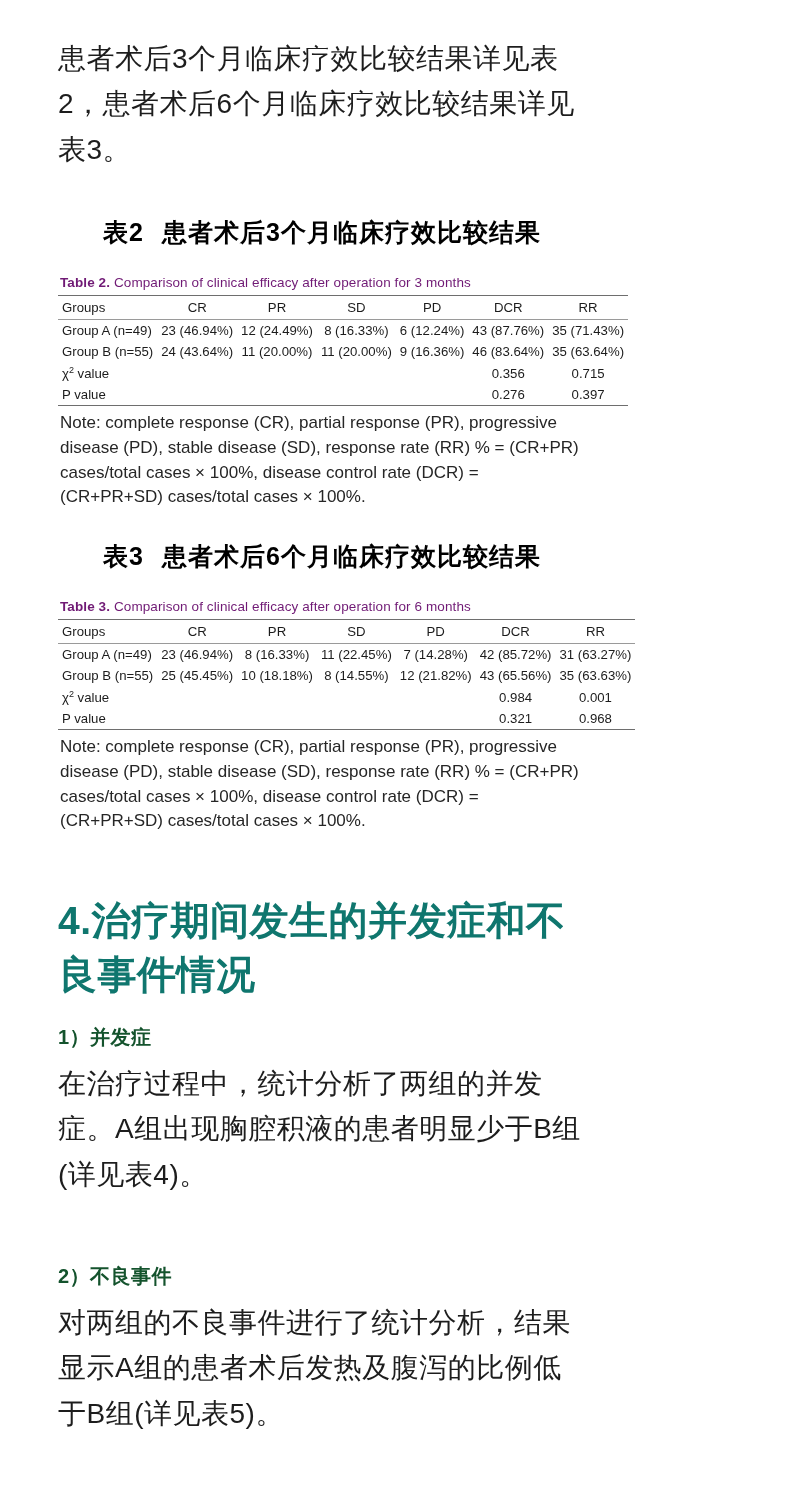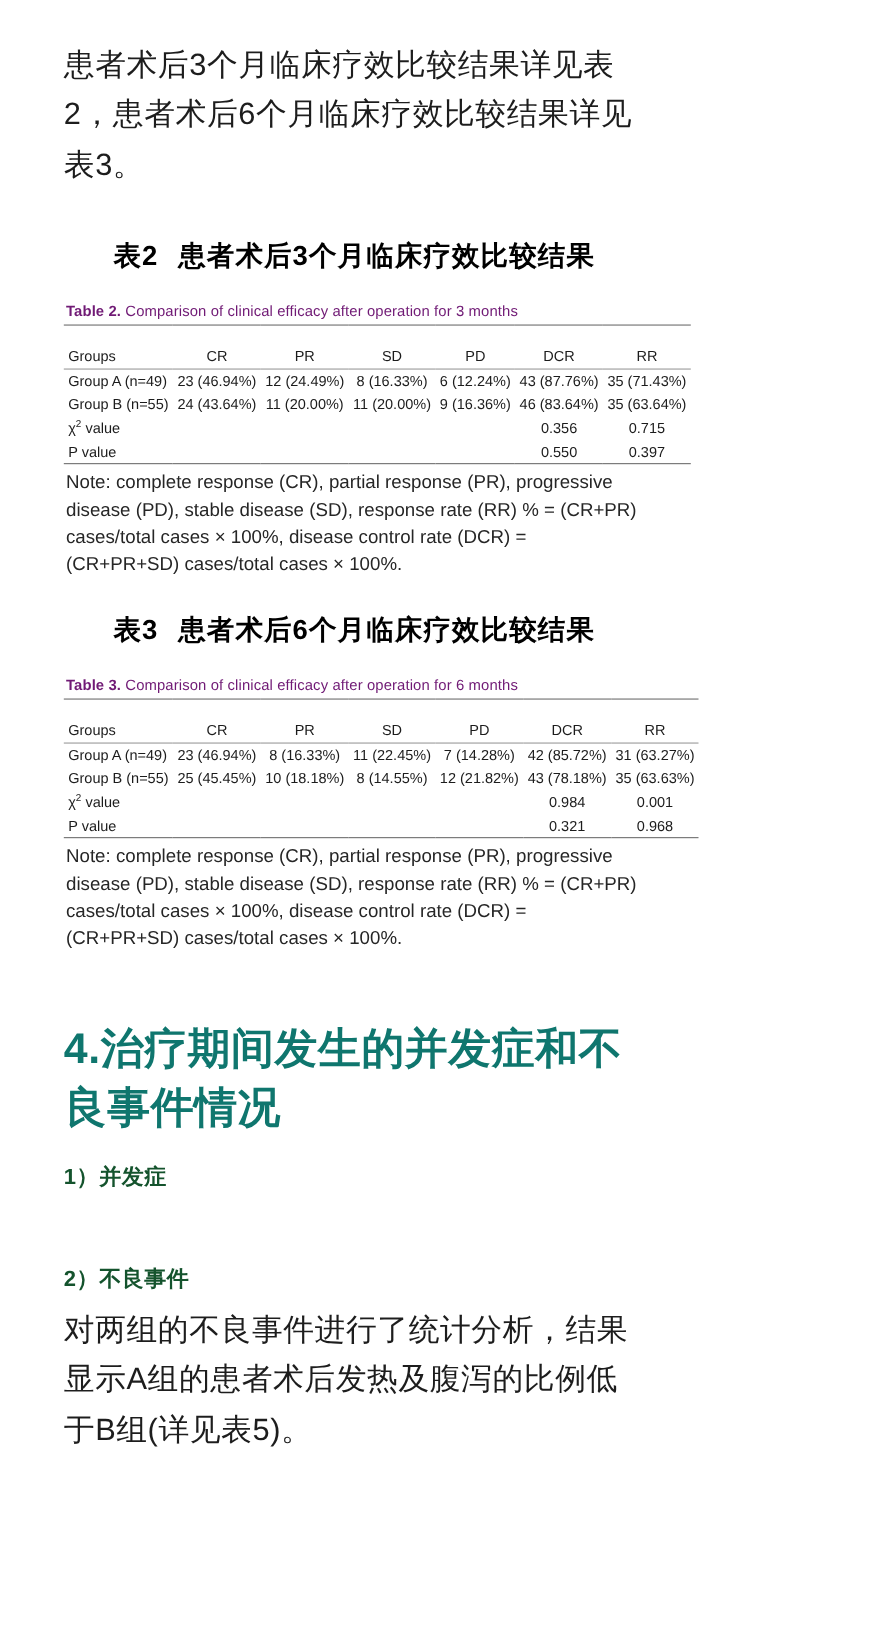--- a/index.html
+++ b/index.html
@@ -67,21 +67,21 @@
     font-weight: 400;
     white-space: nowrap;
   }
   table.data th:first-child, table.data td:first-child {
     text-align: left;
     padding-left: 4px;
   }
   table.data thead th {
     border-top: 1.2px solid #6e6e6e;
     border-bottom: 1px solid #9a9a9a;
-    padding-top: 20px;
+    padding-top: 4px;
     padding-bottom: 4px;
   }
   table.data tbody tr:last-child td {
     border-bottom: 1.2px solid #6e6e6e;
   }
   .note {
     font-size: 17px;
     line-height: 1.45;
     color: #262626;
     padding: 5px 2px 0 2px;
@@ -165,21 +165,21 @@
           <td></td>
           <td>0.356</td>
           <td>0.715</td>
         </tr>
         <tr>
           <td>P value</td>
           <td></td>
           <td></td>
           <td></td>
           <td></td>
-          <td>0.550</td>
+          <td>0.276</td>
           <td>0.397</td>
         </tr>
       </tbody>
     </table>
     <div class="note">Note: complete response (CR), partial response (PR), progressive disease (PD), stable disease (SD), response rate (RR) % = (CR+PR) cases/total cases × 100%, disease control rate (DCR) = (CR+PR+SD) cases/total cases × 100%.</div>
   </div>
 
   <div class="table-caption">
     <span class="cap-num">表3</span><span>患者术后6个月临床疗效比较结果</span>
   </div>
@@ -209,21 +209,21 @@
           <td>7 (14.28%)</td>
           <td>42 (85.72%)</td>
           <td>31 (63.27%)</td>
         </tr>
         <tr>
           <td>Group B (n=55)</td>
           <td>25 (45.45%)</td>
           <td>10 (18.18%)</td>
           <td>8 (14.55%)</td>
           <td>12 (21.82%)</td>
-          <td>43 (78.18%)</td>
+          <td>43 (65.56%)</td>
           <td>35 (63.63%)</td>
         </tr>
         <tr>
           <td><span>χ<span class="sub">2</span> value</span></td>
           <td></td>
           <td></td>
           <td></td>
           <td></td>
           <td>0.984</td>
           <td>0.001</td>
@@ -238,19 +238,20 @@
           <td>0.968</td>
         </tr>
       </tbody>
     </table>
     <div class="note">Note: complete response (CR), partial response (PR), progressive disease (PD), stable disease (SD), response rate (RR) % = (CR+PR) cases/total cases × 100%, disease control rate (DCR) = (CR+PR+SD) cases/total cases × 100%.</div>
   </div>
 
   <h2 class="section-head">4.治疗期间发生的并发症和不良事件情况</h2>
 
   <h3 class="sub-head">1）并发症</h3>
+  <p class="body-text para">在治疗过程中，统计分析了两组的并发症。A组出现胸腔积液的患者明显少于B组(详见表4)。</p>
 
   <div class="gap"></div>
 
   <h3 class="sub-head">2）不良事件</h3>
   <p class="body-text para">对两组的不良事件进行了统计分析，结果显示A组的患者术后发热及腹泻的比例低于B组(详见表5)。</p>
 
 </div>
 
 </body></html>

